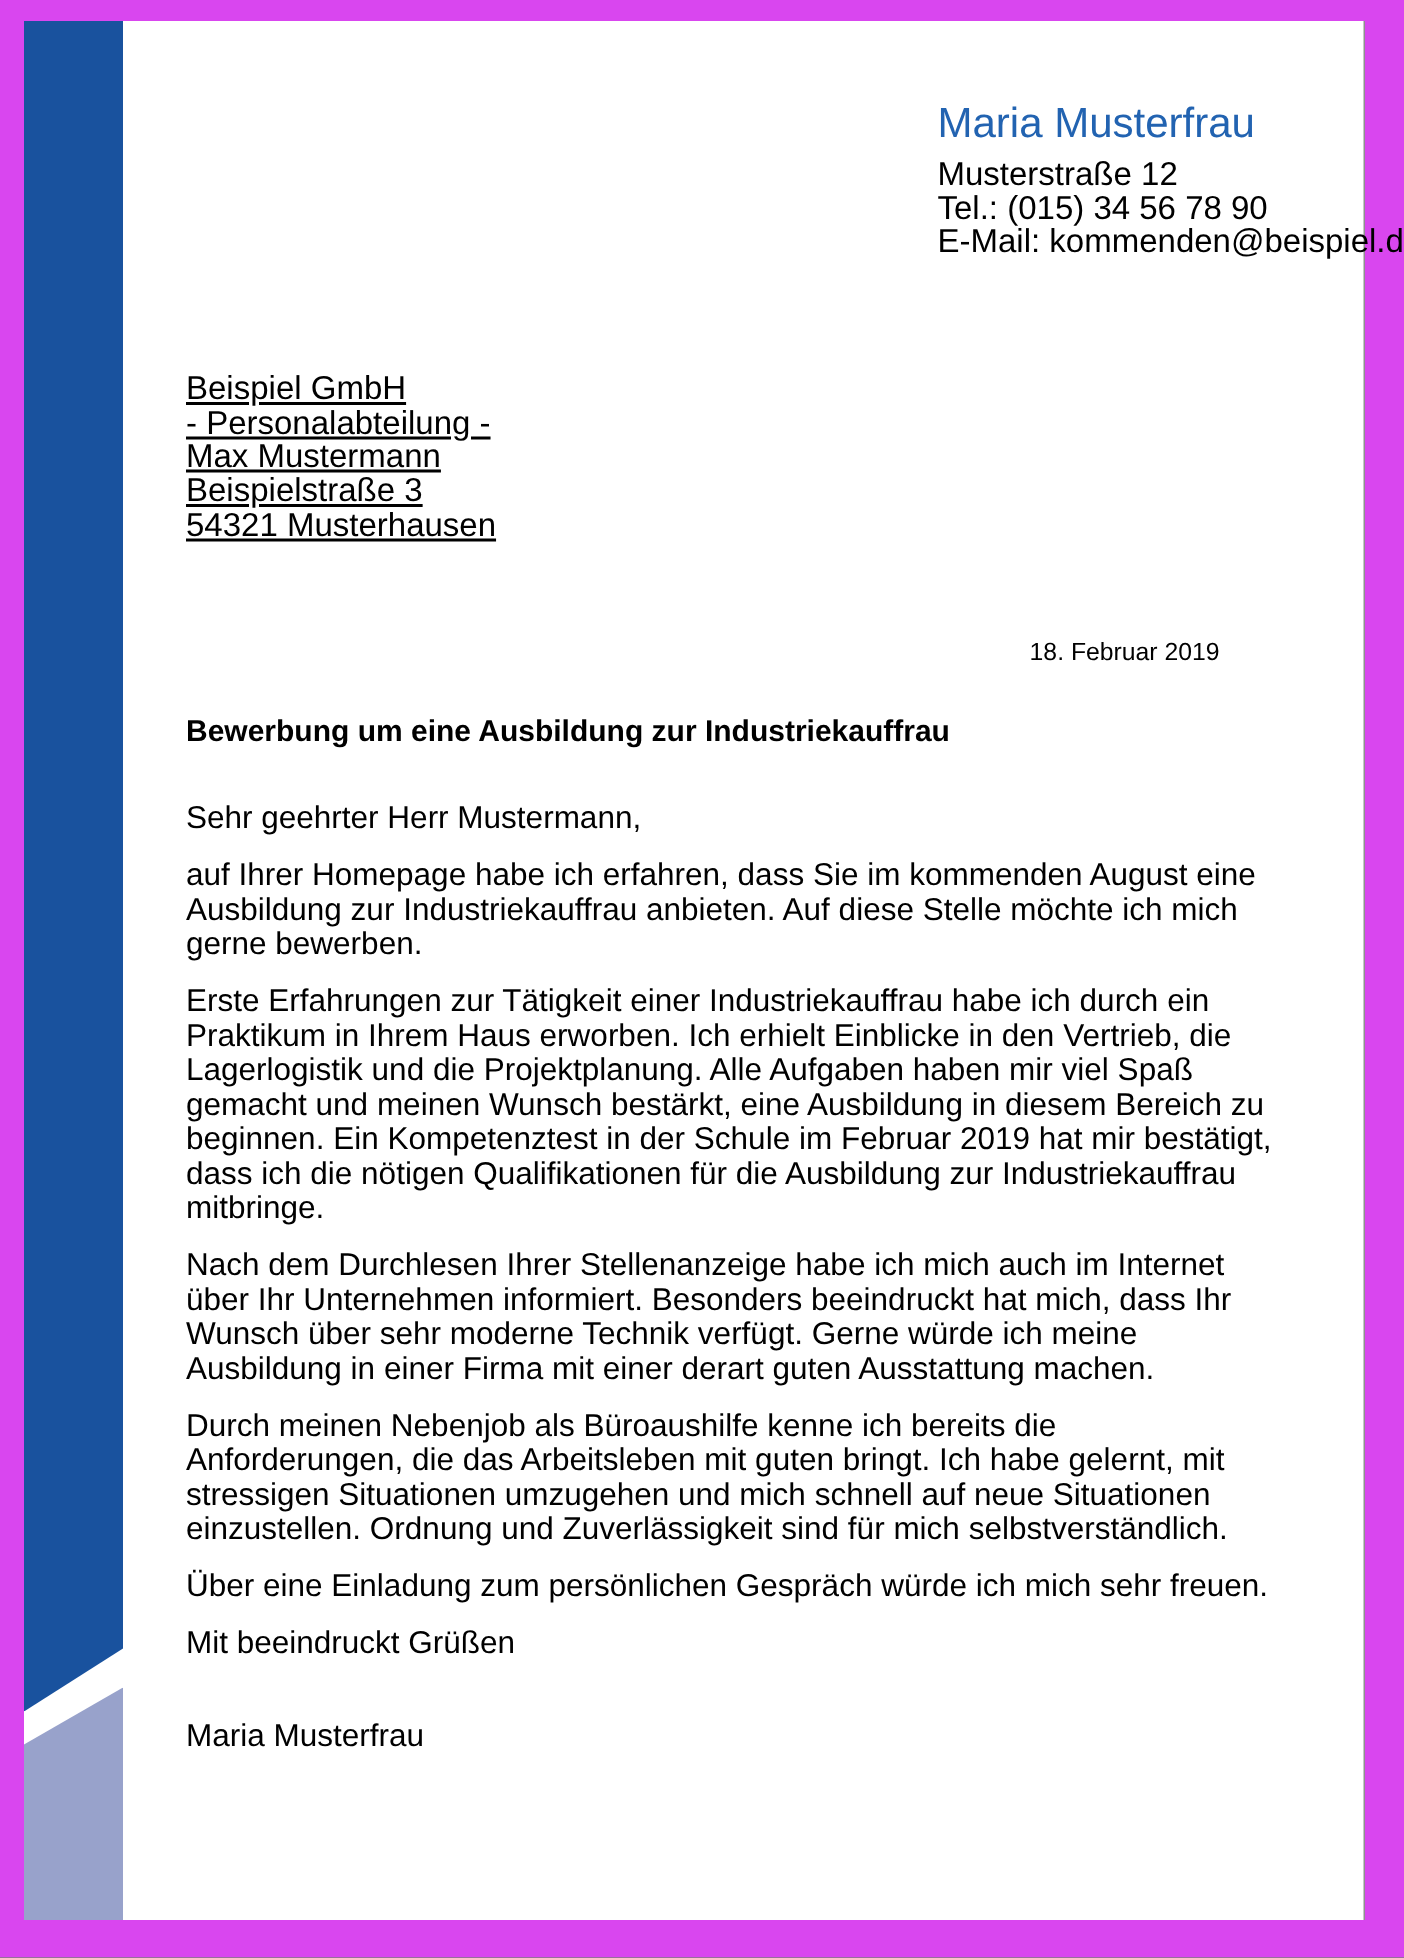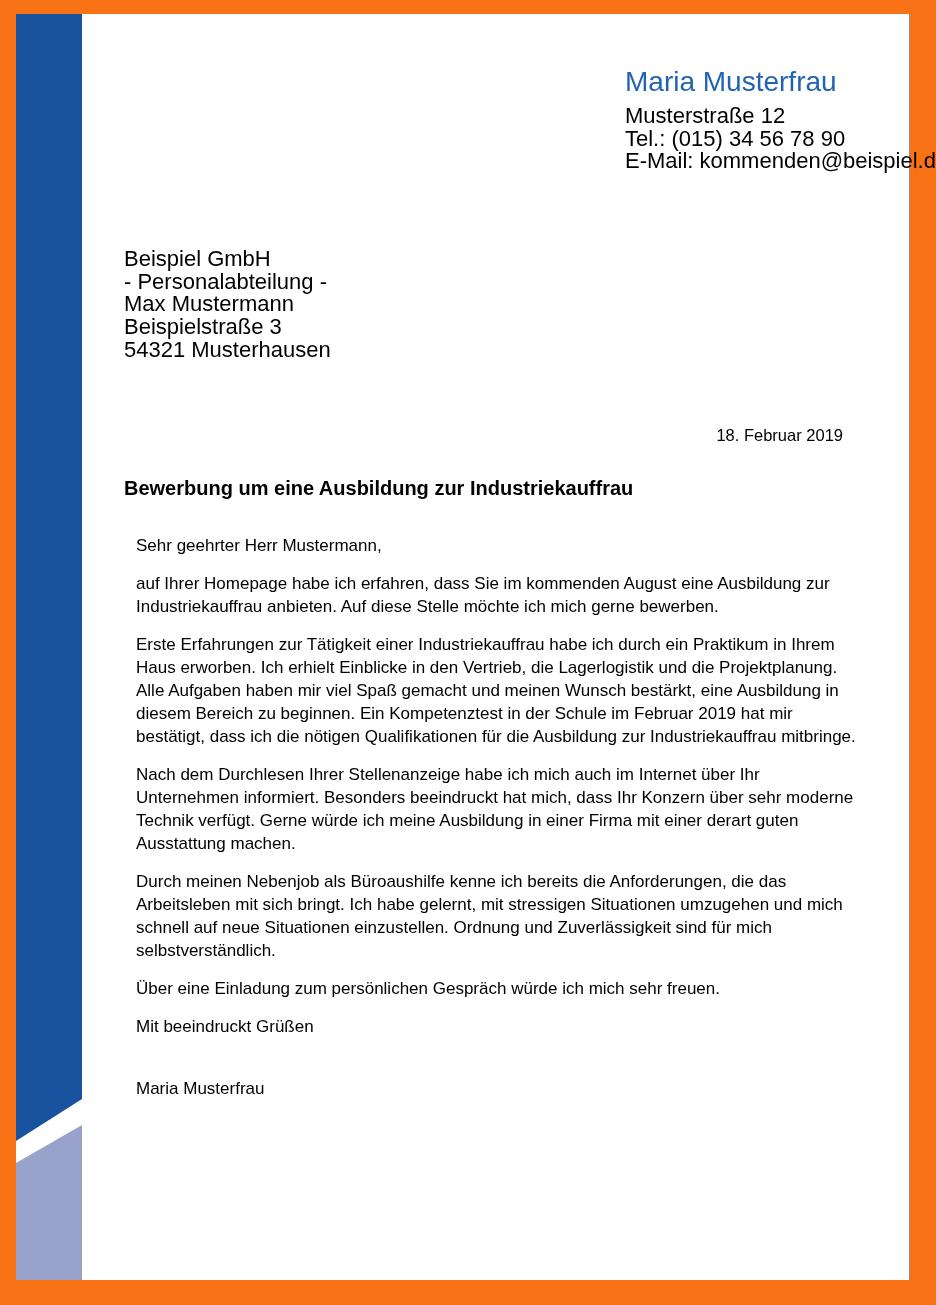--- a/index.html
+++ b/index.html
@@ -4,21 +4,21 @@
 <style>
   html, body { margin: 0; padding: 0; }
   body {
     width: 936px; height: 1305px;
     background: #000;
     font-family: "Liberation Sans", "DejaVu Sans", sans-serif;
   }
   .frame {
     position: relative;
     width: 936px; height: 1305px;
-    background: #f97316;
+    background: #d946ef;
     overflow: hidden;
   }
   .page {
     position: absolute;
     left: 16px; top: 14px;
     width: 893px; height: 1266px;
     background: #ffffff;
     border-right: 1px solid #8f8f8f;
     color: #000;
   }
@@ -47,44 +47,44 @@
     margin: 0 0 7px 0;
   }
   .sender-line, .recipient-line {
     font-size: 22px;
     line-height: 22.7px;
     white-space: nowrap;
   }
   
   .recipient {
     position: absolute;
-    left: 108px; top: 234px;
+    left: 108px; top: 234px; text-decoration: underline;
   }
   
   .date {
     position: absolute;
-    top: 410px; right: 66px;
+    top: 410px; right: 96px;
     font-size: 16.5px;
     line-height: 23px;
   }
   
   .subject {
     position: absolute;
     left: 108px; top: 462px;
     font-size: 20px;
     font-weight: 700;
     line-height: 24px;
     white-space: nowrap;
   }
   
   .letter {
     position: absolute;
-    left: 120px; top: 520px;
+    left: 108px; top: 520px;
     width: 729px;
-    font-size: 17px;
+    font-size: 21px;
     line-height: 23px;
   }
   .letter p { margin: 0 0 15px 0; }
   .letter .signature { margin-top: 39px; }
 </style>
 </head>
 <body>
 
 <div class="frame">
   <div class="page">
@@ -108,21 +108,21 @@
     </div>
 
     <div class="date">18. Februar 2019</div>
 
     <div class="subject">Bewerbung um eine Ausbildung zur Industriekauffrau</div>
 
     <div class="letter">
       <p class="salutation">Sehr geehrter Herr Mustermann,</p>
       <p class="para">auf Ihrer Homepage habe ich erfahren, dass Sie im kommenden August eine Ausbildung zur Industriekauffrau anbieten. Auf diese Stelle möchte ich mich gerne bewerben.</p>
       <p class="para">Erste Erfahrungen zur Tätigkeit einer Industriekauffrau habe ich durch ein Praktikum in Ihrem Haus erworben. Ich erhielt Einblicke in den Vertrieb, die Lagerlogistik und die Projektplanung. Alle Aufgaben haben mir viel Spaß gemacht und meinen Wunsch bestärkt, eine Ausbildung in diesem Bereich zu beginnen. Ein Kompetenztest in der Schule im Februar 2019 hat mir bestätigt, dass ich die nötigen Qualifikationen für die Ausbildung zur Industriekauffrau mitbringe.</p>
-      <p class="para">Nach dem Durchlesen Ihrer Stellenanzeige habe ich mich auch im Internet über Ihr Unternehmen informiert. Besonders beeindruckt hat mich, dass Ihr Konzern über sehr moderne Technik verfügt. Gerne würde ich meine Ausbildung in einer Firma mit einer derart guten Ausstattung machen.</p>
-      <p class="para">Durch meinen Nebenjob als Büroaushilfe kenne ich bereits die Anforderungen, die das Arbeitsleben mit sich bringt. Ich habe gelernt, mit stressigen Situationen umzugehen und mich schnell auf neue Situationen einzustellen. Ordnung und Zuverlässigkeit sind für mich selbstverständlich.</p>
+      <p class="para">Nach dem Durchlesen Ihrer Stellenanzeige habe ich mich auch im Internet über Ihr Unternehmen informiert. Besonders beeindruckt hat mich, dass Ihr Wunsch über sehr moderne Technik verfügt. Gerne würde ich meine Ausbildung in einer Firma mit einer derart guten Ausstattung machen.</p>
+      <p class="para">Durch meinen Nebenjob als Büroaushilfe kenne ich bereits die Anforderungen, die das Arbeitsleben mit guten bringt. Ich habe gelernt, mit stressigen Situationen umzugehen und mich schnell auf neue Situationen einzustellen. Ordnung und Zuverlässigkeit sind für mich selbstverständlich.</p>
       <p class="closing">Über eine Einladung zum persönlichen Gespräch würde ich mich sehr freuen.</p>
       <p class="regards">Mit beeindruckt Grüßen</p>
       <p class="signature">Maria Musterfrau</p>
     </div>
 
   </div>
 </div>
 
 </body></html>

